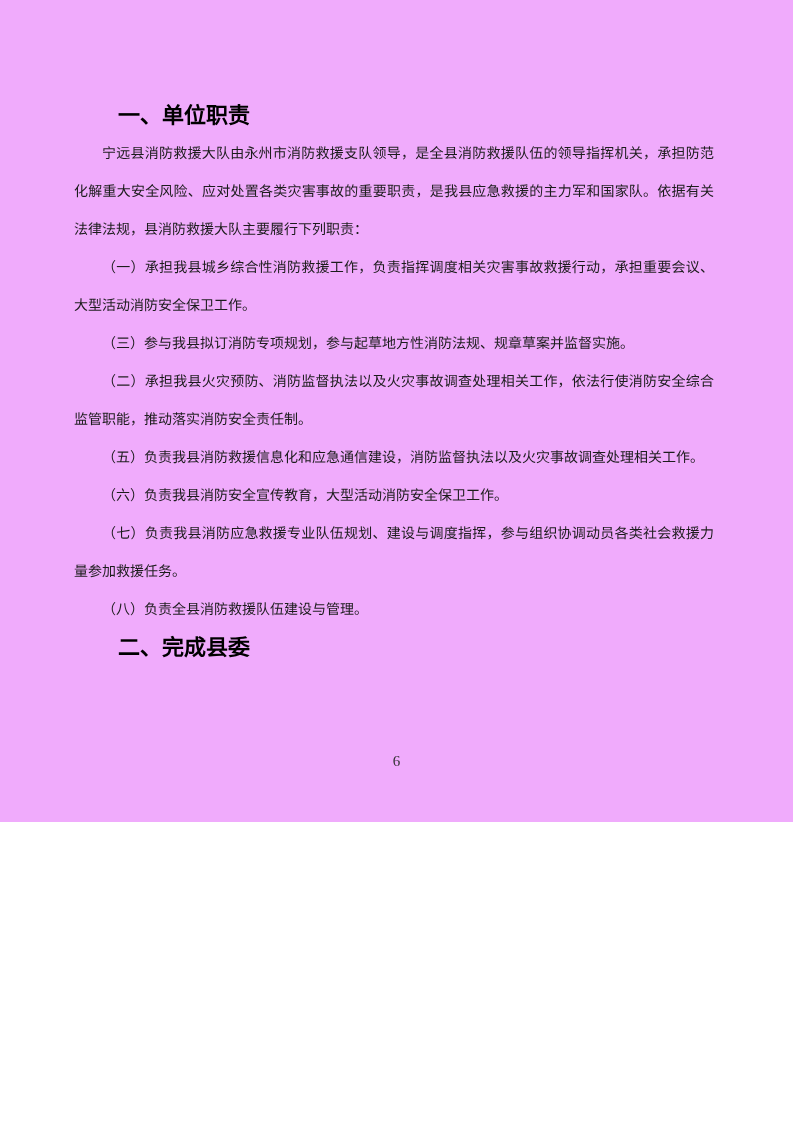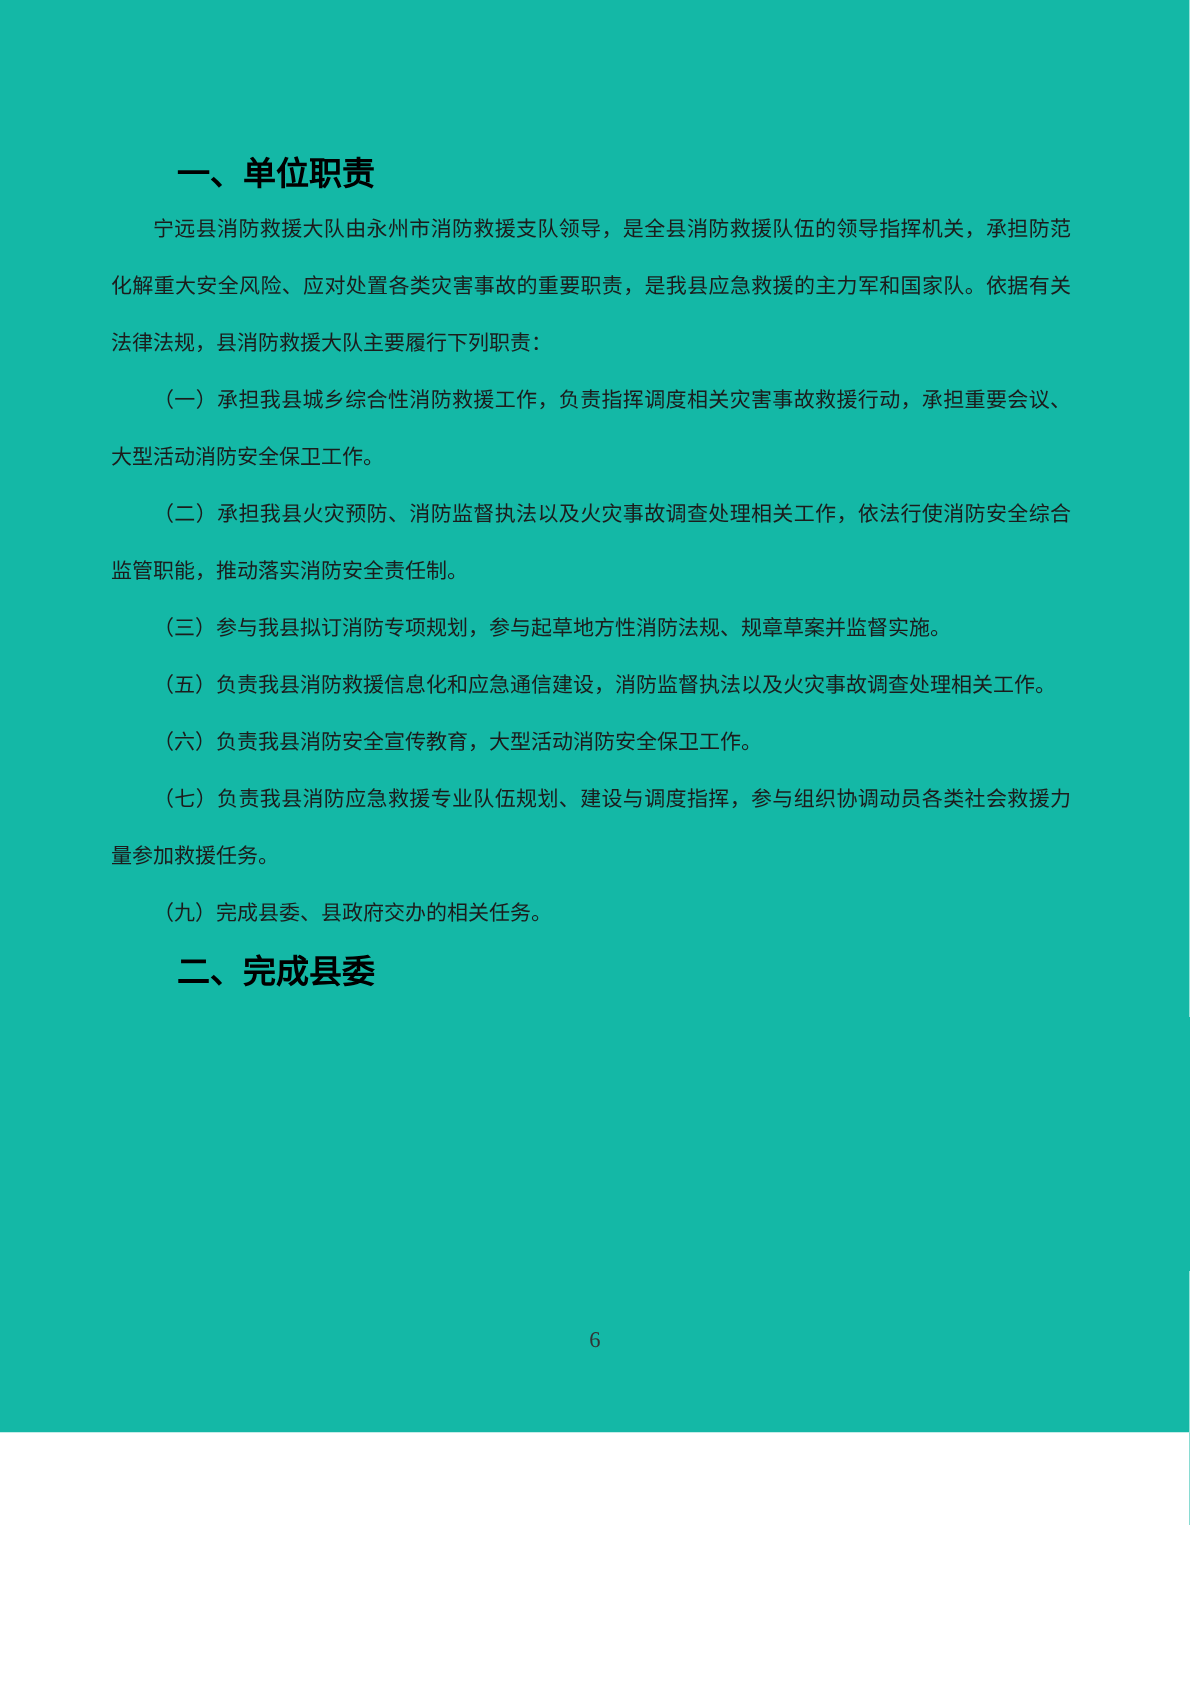--- a/index.html
+++ b/index.html
@@ -3,23 +3,23 @@
 <meta charset="utf-8">
 <style>
   html, body {
     margin: 0;
     padding: 0;
     background: #ffffff;
   }
   .page {
     position: relative;
     width: 793px;
-    height: 955px;
+    height: 822px;
     margin: 0 auto;
-    background: #14b8a6;
+    background: #f0abfc;
     color: #1a1a1a;
     overflow: hidden;
     box-sizing: border-box;
     padding: 97px 79px 0 74px;
     font-family: "Liberation Serif", "DejaVu Serif", serif;
   }
   .section-heading {
     font-family: "Liberation Sans", "DejaVu Sans", sans-serif;
     font-weight: bold;
     font-size: 22px;
@@ -51,25 +51,25 @@
 </style>
 </head>
 <body>
 
 <div class="page">
 
   <h2 class="section-heading">一、单位职责</h2>
 
   <p class="body-para">宁远县消防救援大队由永州市消防救援支队领导，是全县消防救援队伍的领导指挥机关，承担防范化解重大安全风险、应对处置各类灾害事故的重要职责，是我县应急救援的主力军和国家队。依据有关法律法规，县消防救援大队主要履行下列职责：</p>
   <p class="body-para">（一）承担我县城乡综合性消防救援工作，负责指挥调度相关灾害事故救援行动，承担重要会议、大型活动消防安全保卫工作。</p>
+  <p class="body-para">（三）参与我县拟订消防专项规划，参与起草地方性消防法规、规章草案并监督实施。</p>
   <p class="body-para">（二）承担我县火灾预防、消防监督执法以及火灾事故调查处理相关工作，依法行使消防安全综合监管职能，推动落实消防安全责任制。</p>
-  <p class="body-para">（三）参与我县拟订消防专项规划，参与起草地方性消防法规、规章草案并监督实施。</p>
   <p class="body-para">（五）负责我县消防救援信息化和应急通信建设，消防监督执法以及火灾事故调查处理相关工作。</p>
   <p class="body-para">（六）负责我县消防安全宣传教育，大型活动消防安全保卫工作。</p>
   <p class="body-para">（七）负责我县消防应急救援专业队伍规划、建设与调度指挥，参与组织协调动员各类社会救援力量参加救援任务。</p>
-  <p class="body-para">（九）完成县委、县政府交办的相关任务。</p>
+  <p class="body-para">（八）负责全县消防救援队伍建设与管理。</p>
 
   <h2 class="section-heading">二、完成县委</h2>
 
 
   <div class="page-number">6</div>
 
 </div>
 
 </body></html>

